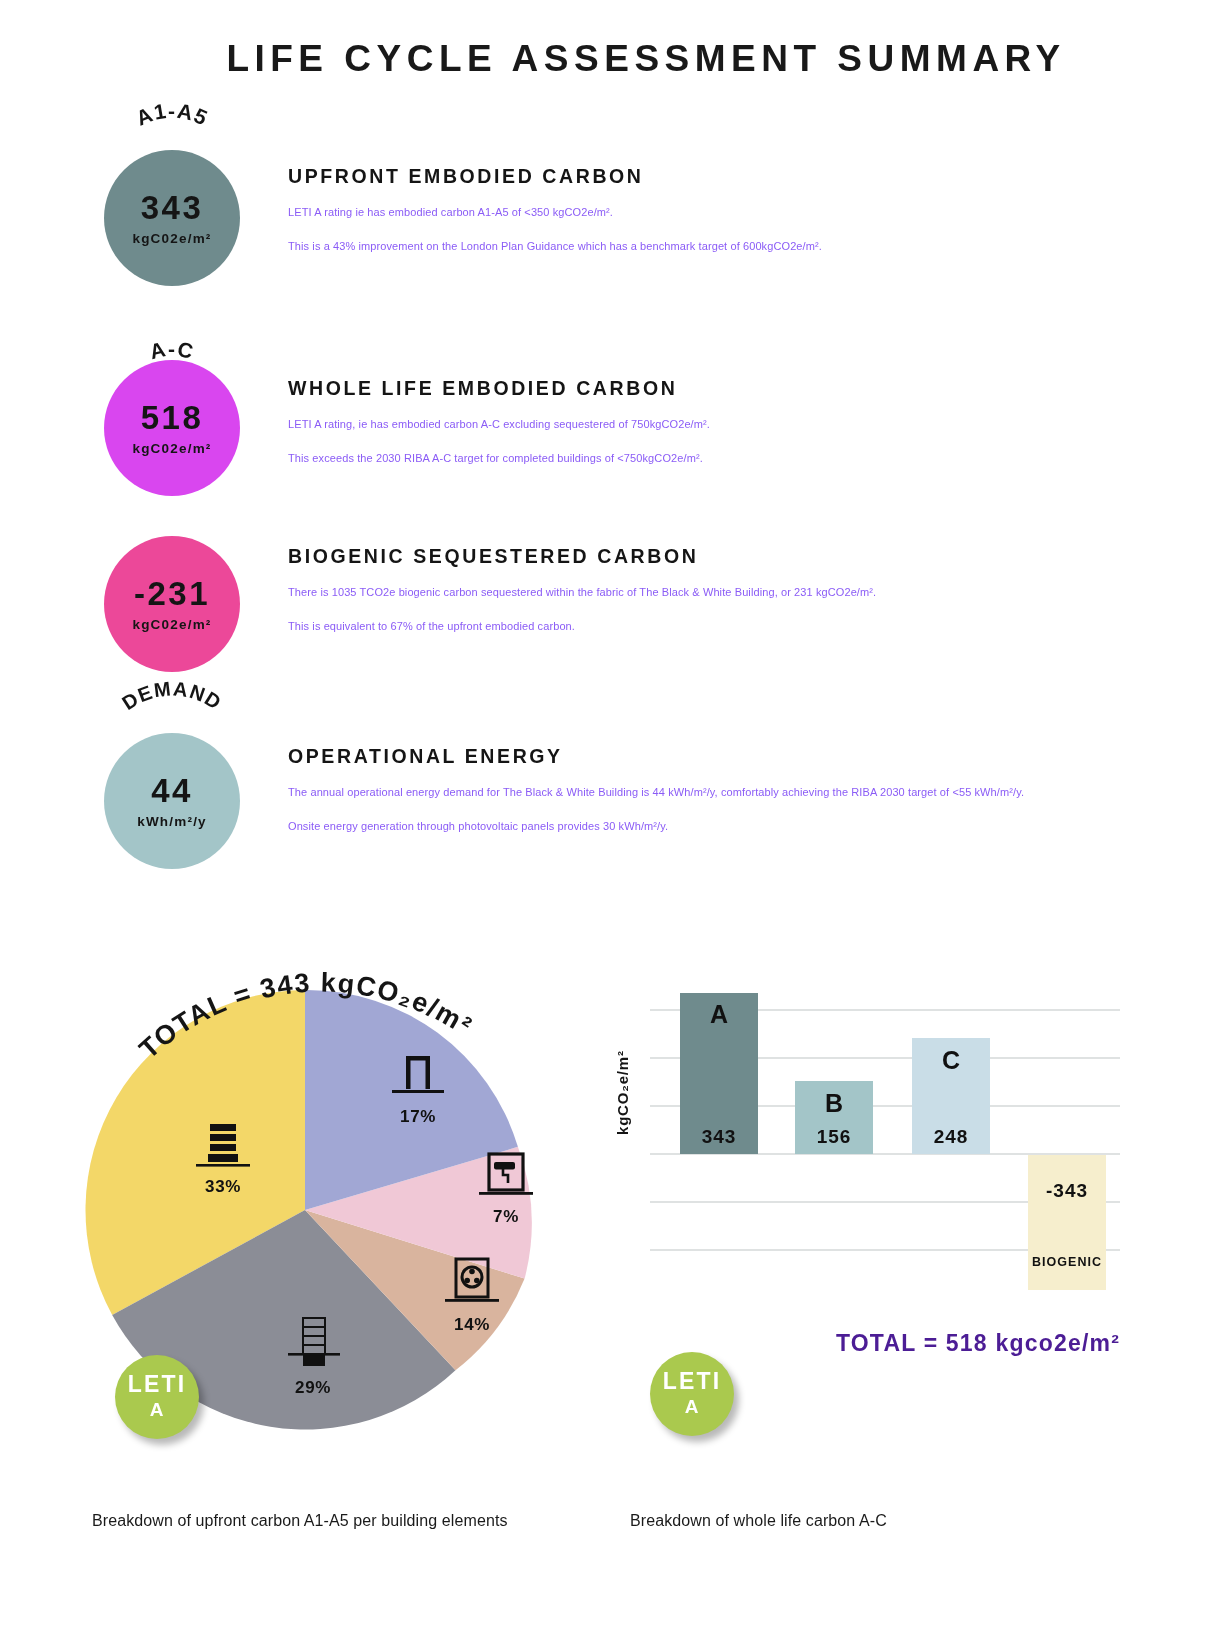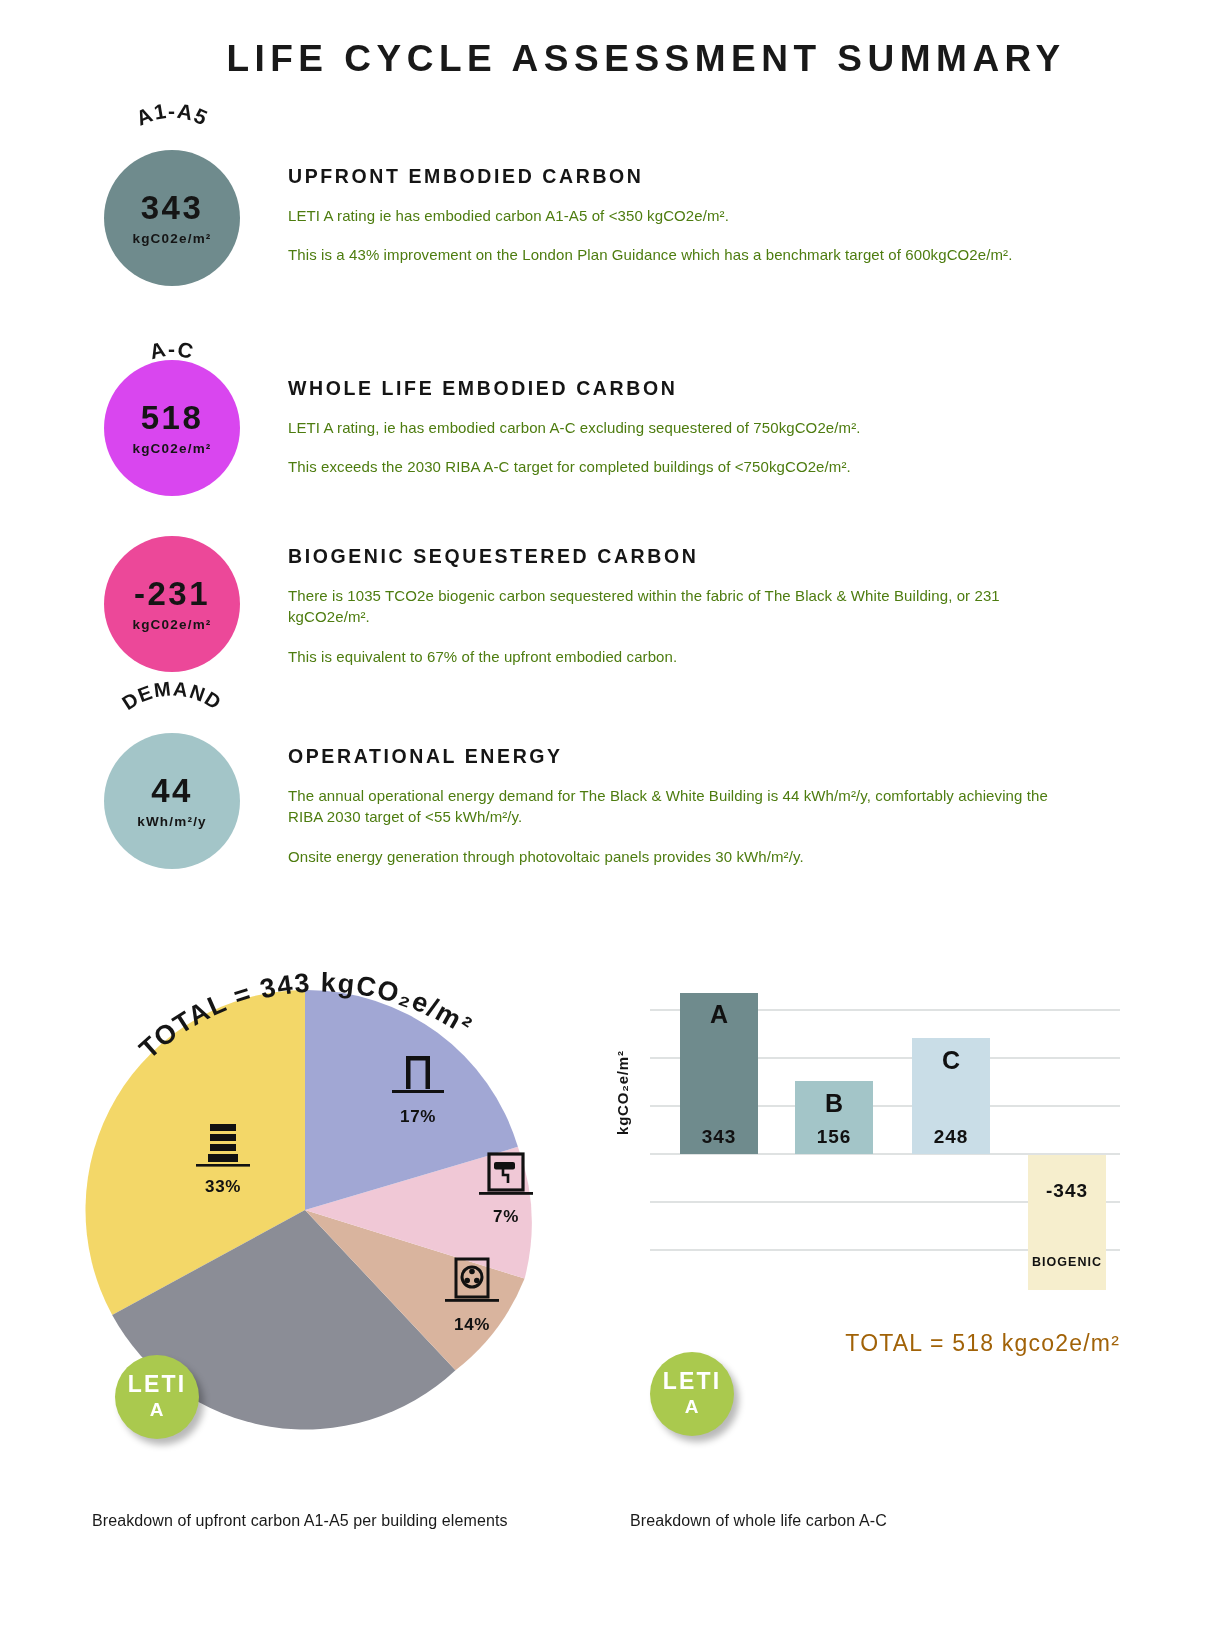--- a/index.html
+++ b/index.html
@@ -50,21 +50,21 @@
     font-family:"Liberation Sans", sans-serif;
     font-size:21px; font-weight:bold; letter-spacing:1.2px; fill:#151515;
   }
 
   .metric-text { position:absolute; left:288px; width:790px; }
   .metric-head {
     font-size:19.5px; font-weight:bold; letter-spacing:2.6px;
     color:#151515; margin-bottom:17px;
   }
   .metric-para {
-    font-size:15px; line-height:1.42; color:#4d7c0f;
+    font-size:11px; line-height:1.42; color:#8b5cf6;
     margin:0 0 18px 0; letter-spacing:0.1px;
   }
   .metric-para:last-child { margin-bottom:0; }
 
   
   .pie-block { position:absolute; left:55px; top:960px; width:525px; height:530px; }
   .pie-svg { position:absolute; left:0; top:0; }
   .pie-total { position:absolute; left:0; top:-30px; width:525px; height:160px; pointer-events:none;}
   .pie-total text {
     font-family:"Liberation Sans", sans-serif;
@@ -80,21 +80,21 @@
   .bar-block { position:absolute; left:620px; top:985px; width:500px; height:305px; }
   .bar-axis-label {
     position:absolute; left:-6px; top:150px;
     transform:rotate(-90deg); transform-origin:left top;
     font-size:15px; font-weight:bold; letter-spacing:0.8px; color:#151515;
     white-space:nowrap;
   }
   .bar-total {
     position:absolute; left:660px; top:1330px; width:460px;
     text-align:right;
-    font-size:23px; font-weight:normal; letter-spacing:1.2px; color:#a16207;
+    font-size:23px; font-weight:bold; letter-spacing:1.2px; color:#4c1d95;
   }
 
   
   .leti-badge {
     position:absolute; width:84px; height:84px; border-radius:50%;
     display:flex; flex-direction:column; align-items:center; justify-content:center;
     color:#ffffff; box-shadow:5px 6px 7px rgba(0,0,0,0.28);
   }
   .leti-badge .l1 { font-size:23px; font-weight:bold; letter-spacing:2.2px; line-height:1.1; }
   .leti-badge .l2 { font-size:19px; font-weight:bold; letter-spacing:1px; line-height:1.25; }
@@ -246,20 +246,31 @@
         <rect x="13" y="3" width="32" height="38" fill="none" stroke="#111" stroke-width="3"></rect>
         <circle cx="29" cy="21" r="10" fill="none" stroke="#111" stroke-width="3"></circle>
         <circle cx="29" cy="15.5" r="2.8" fill="#111"></circle>
         <circle cx="24.2" cy="24.5" r="2.8" fill="#111"></circle>
         <circle cx="33.8" cy="24.5" r="2.8" fill="#111"></circle>
         <rect x="2" y="43" width="54" height="2.8" fill="#111"></rect>
       </svg>
       <span>14%</span>
     </div>
 
+    <div class="slice-label" style="left:208px; top:355px; width:100px;">
+      <svg class="slice-icon" width="58" height="58" viewBox="0 0 58 58">
+        <rect x="19" y="3" width="22" height="9" fill="none" stroke="#111" stroke-width="2"></rect>
+        <rect x="19" y="12" width="22" height="9" fill="none" stroke="#111" stroke-width="2"></rect>
+        <rect x="19" y="21" width="22" height="9" fill="none" stroke="#111" stroke-width="2"></rect>
+        <rect x="19" y="30" width="22" height="9" fill="none" stroke="#111" stroke-width="2"></rect>
+        <rect x="19" y="40" width="22" height="11" fill="#111"></rect>
+        <rect x="4" y="38" width="52" height="2.6" fill="#111"></rect>
+      </svg>
+      <span>29%</span>
+    </div>
 
     <div class="leti-badge" style="left:60px; top:395px; background:#aac94e;">
       <span class="l1">LETI</span>
       <span class="l2">A</span>
     </div>
   </div>
 
   <div class="bar-block">
     <div class="bar-axis-label">kgCO₂e/m²</div>
 

